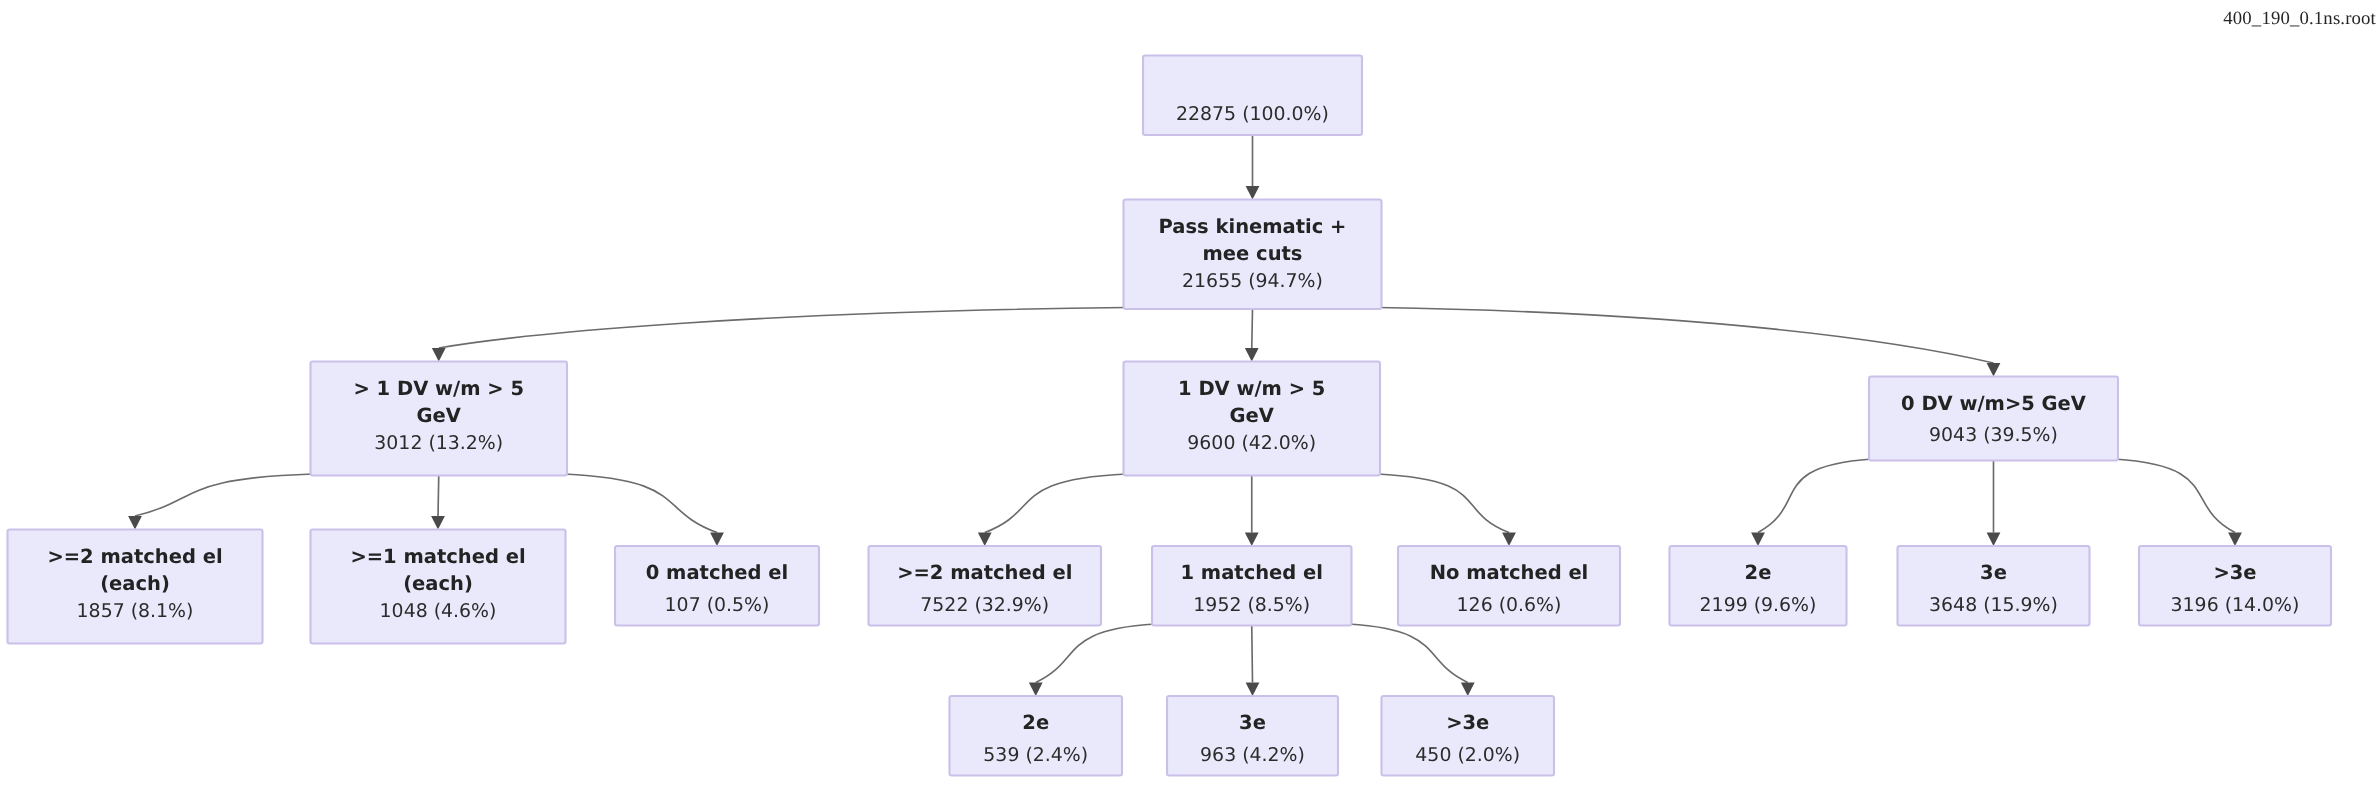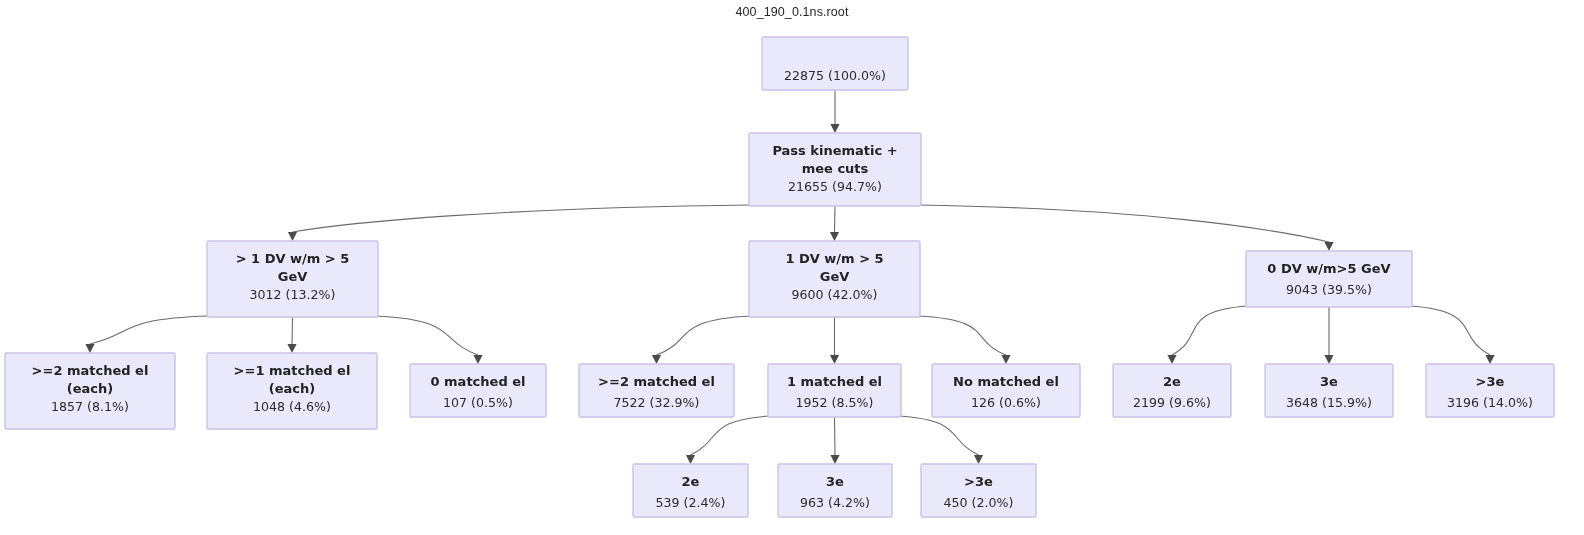--- a/index.html
+++ b/index.html
@@ -17,24 +17,24 @@
   #chart-root {
     position: relative;
     width: 1584px;
     height: 535px;
   }
   #diagram-title {
     position: absolute;
     left: 0;
     top: 5px;
     width: 1584px;
-    text-align: center;
+    text-align: right;
     font-size: 12.5px;
     color: #262626;
-    font-family: Liberation Sans, sans-serif;
+    font-family: Liberation Serif, serif;
     letter-spacing: 0.1px;
   }
   svg#flow-svg {
     position: absolute;
     left: 0;
     top: 0;
     width: 1584px;
     height: 535px;
     display: block;
   }

